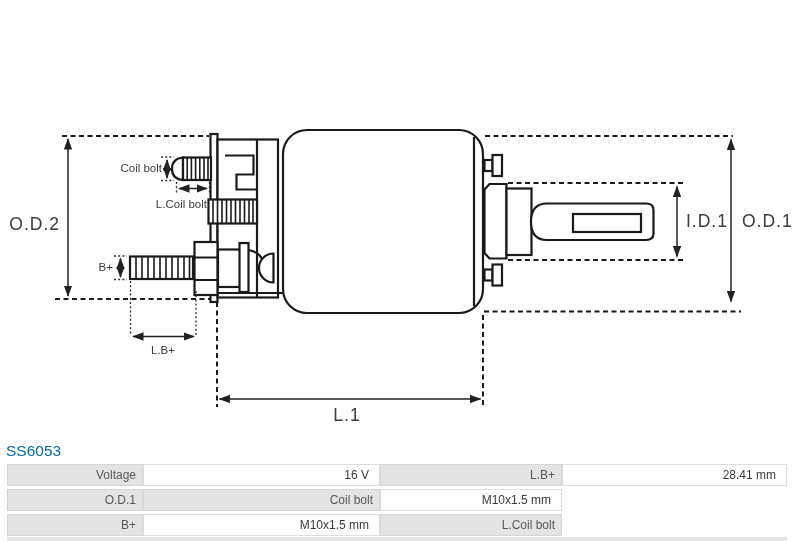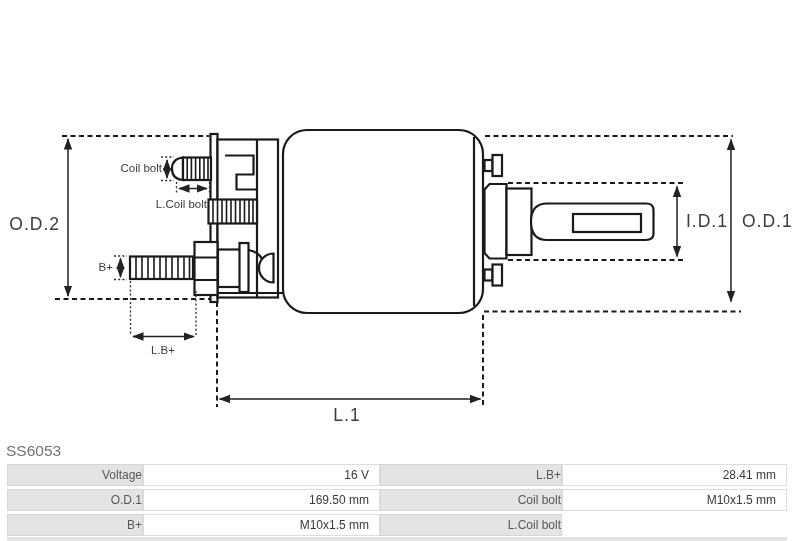--- a/index.html
+++ b/index.html
@@ -10,28 +10,28 @@
   .part{fill:#fff;stroke:#1a1a1a;stroke-width:2.2;}
   .partline{fill:none;stroke:#1a1a1a;stroke-width:2.2;}
   .hatch{fill:none;stroke:#1a1a1a;stroke-width:1.6;}
   .ext-dash{fill:none;stroke:#1a1a1a;stroke-width:2;stroke-dasharray:5 3.5;}
   .ext-dot{fill:none;stroke:#2a2a2a;stroke-width:1.3;stroke-dasharray:2 2.2;}
   .dim{fill:none;stroke:#222;stroke-width:1.5;}
   .dim-label-lg{font-size:17.5px;fill:#3c3c3c;letter-spacing:1px;}
   .dim-label-sm{font-size:11.5px;fill:#3c3c3c;}
   
   #product-code{position:absolute;left:6px;top:442px;font-size:15.5px;font-weight:500;
-                color:#737373;text-decoration:none;cursor:pointer;}
+                color:#0369a1;text-decoration:none;cursor:pointer;}
   
   #spec-table{position:absolute;left:7px;top:464px;width:780px;
               display:flex;flex-direction:column;gap:3px;}
   .spec-row{display:grid;grid-template-columns:136px 237px 182px 225px;height:22px;}
   .cell{box-sizing:border-box;height:22px;line-height:20px;font-size:12px;
         text-align:right;border:1px solid #ddd;overflow:hidden;white-space:nowrap;}
-  .cell.lab{background:#e4e4e4;border-color:#d6d6d6;color:#585858;}
+  .cell.lab{background:#e4e4e4;border-color:#d6d6d6;color:#585858;padding-right:6px;}
   .cell.val{background:#fff;color:#3a3a3a;padding-right:10px;}
   #table-bottom-strip{position:absolute;left:7px;top:537px;width:780px;height:4px;
                       background:#e4e4e4;}
 </style>
 </head>
 <body>
 
 <div id="screen">
 
   <svg id="diagram" width="792" height="438" viewBox="0 0 792 438">
@@ -145,21 +145,20 @@
 
   <div id="spec-table">
     <div class="spec-row">
       <div class="cell lab">Voltage</div>
       <div class="cell val">16 V</div>
       <div class="cell lab">L.B+</div>
       <div class="cell val">28.41 mm</div>
     </div>
     <div class="spec-row">
       <div class="cell lab">O.D.1</div>
-      <div class="cell val">169.50 mm</div>
       <div class="cell lab">Coil bolt</div>
       <div class="cell val">M10x1.5 mm</div>
     </div>
     <div class="spec-row">
       <div class="cell lab">B+</div>
       <div class="cell val">M10x1.5 mm</div>
       <div class="cell lab">L.Coil bolt</div>
     </div>
   </div>
   <div id="table-bottom-strip"></div>

